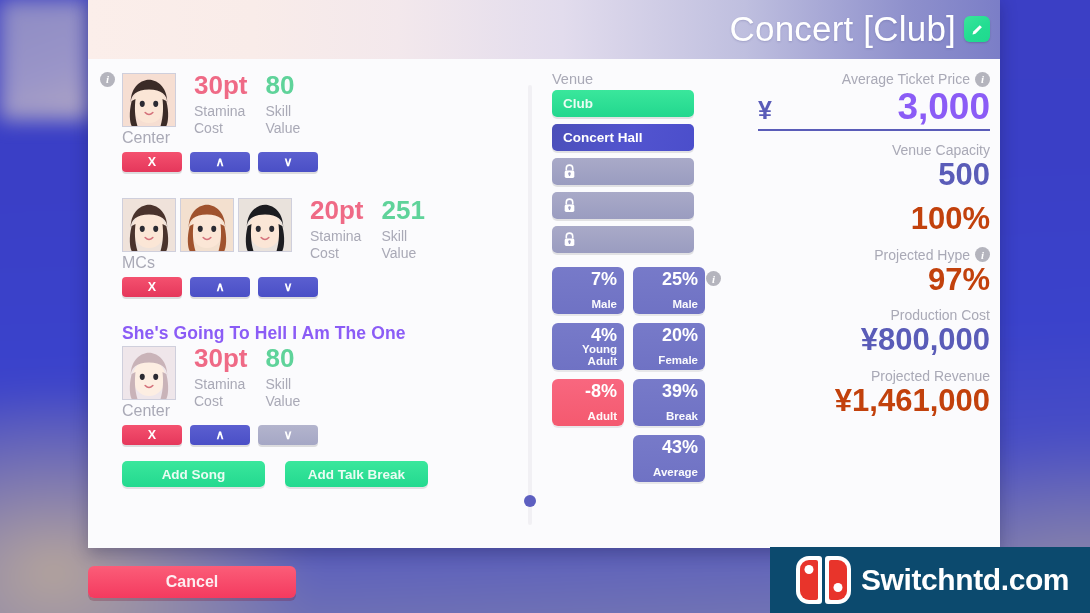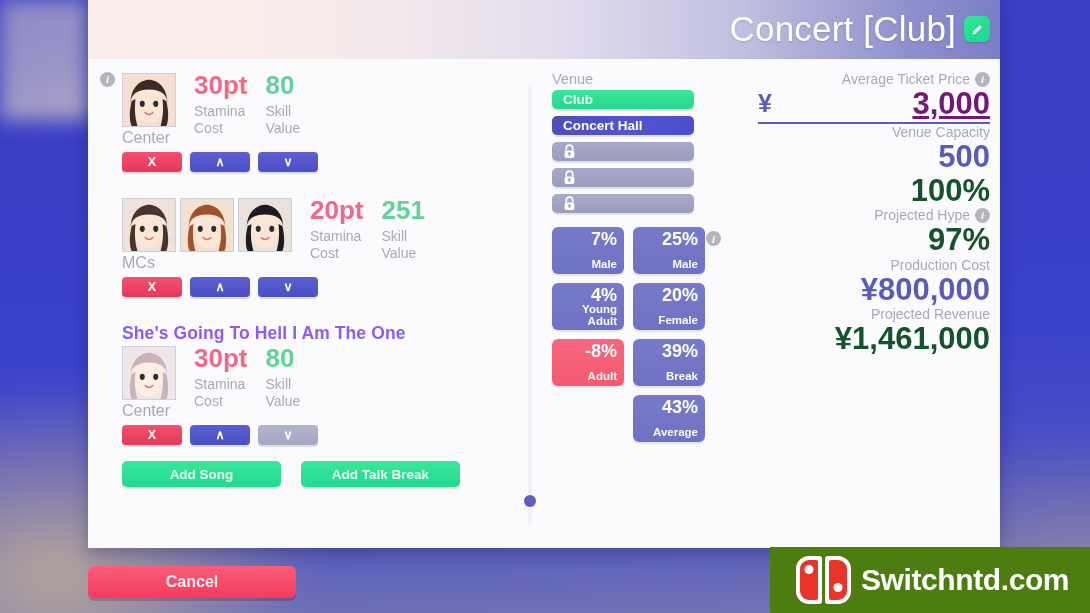--- a/index.html
+++ b/index.html
@@ -123,21 +123,21 @@
     line-height: 1;
   }
   .mini-btn.remove { background: linear-gradient(180deg,#f2506f,#e8field); background: linear-gradient(180deg,#f4516f 0%, #e5375b 100%); }
   .mini-btn.up   { background: linear-gradient(180deg,#5b5fd0 0%, #4a4fc6 100%); }
   .mini-btn.down { background: linear-gradient(180deg,#5b5fd0 0%, #4a4fc6 100%); }
   .mini-btn.disabled { background: linear-gradient(180deg,#b3b4cd 0%, #a5a7c5 100%); cursor: default; }
   .song-gap { height: 26px; }
 
   #add-row { display: flex; gap: 20px; padding-left: 22px; margin-top: 16px; }
   .add-btn {
-    width: 159px; height: 26px; border: none; border-radius: 5px;
+    width: 143px; height: 26px; border: none; border-radius: 5px;
     background: linear-gradient(180deg,#3ae79c 0%, #23d98f 100%);
     color: #eafcf3; font-size: 13.5px; font-weight: 700;
     cursor: pointer; box-shadow: 0 2px 0 rgba(0,0,0,.10);
   }
 
   
   #scroll-col { width: 44px; position: relative; }
   #scroll-track {
     position: absolute; left: 20px; top: 14px;
     width: 4px; height: 440px; border-radius: 2px;
@@ -146,21 +146,21 @@
   #scroll-thumb {
     position: absolute; left: 16px; top: 424px;
     width: 12px; height: 12px; border-radius: 50%;
     background: #5d5fc0; cursor: pointer;
   }
 
   
   #col-venue { width: 206px; }
   .venue-list { margin-top: 3px; display: flex; flex-direction: column; gap: 7px; }
   .venue-btn {
-    width: 142px; height: 19px; border: none; border-radius: 5px;
+    width: 142px; height: 27px; border: none; border-radius: 5px;
     display: flex; align-items: center; padding-left: 11px;
     font-size: 13.5px; font-weight: 700; color: #ffffff;
     cursor: pointer; box-shadow: 0 2px 0 rgba(0,0,0,.10);
   }
   .venue-btn.selected { background: linear-gradient(180deg,#3ae79c 0%, #22d78e 100%); color:#eafcf3; }
   .venue-btn.avail    { background: linear-gradient(110deg,#4b4fb9 0%, #5254cf 55%, #4b4ecb 100%); }
   .venue-btn.locked   { background: linear-gradient(180deg,#a9aac8 0%, #9a9cc0 100%); cursor: default; }
   .venue-btn.locked svg { width: 13px; height: 15px; }
 
   #demos { margin-top: 14px; display: flex; gap: 9px; position: relative; }
@@ -176,51 +176,51 @@
   }
   .chip.negative { background: linear-gradient(180deg,#f8677f 0%, #f4596f 100%); }
   .chip-val { font-size: 18px; font-weight: 700; line-height: 1; }
   .chip-lab { font-size: 11.5px; font-weight: 700; line-height: 1; opacity: .97; }
   #demo-info { position: absolute; left: 154px; top: 4px; }
 
   
   #col-stats {
     width: 242px; padding-right: 10px; text-align: right;
   }
-  .stat-block { }
+  .stat-block { margin-bottom: 11px; }
   .stat-label {
     font-size: 14px; color: #a9a9b6;
     display: flex; align-items: center; justify-content: flex-end; gap: 5px;
   }
   .stat-value { font-size: 31px; font-weight: 700; color: #5a5cb8; line-height: 1.08; }
-  .stat-value.green { color: #14532d; }
+  .stat-value.green { color: #c2410c; }
   #price-field {
     display: flex; align-items: flex-end; justify-content: space-between;
     border-bottom: 2.5px solid #5a5cb8;
     padding-bottom: 1px;
     cursor: text;
   }
   #price-yen { font-size: 25px; font-weight: 700; color: #5a5cb8; line-height: 1.35; }
-  #price-val { font-size: 31px; font-weight: 700; color: #701a75; line-height: 1.1; text-decoration: underline; }
+  #price-val { font-size: 37px; font-weight: 700; color: #8b5cf6; line-height: 1.1; }
 
   
   #cancel-btn {
     position: absolute; left: 88px; top: 566px;
     width: 208px; height: 32px;
     border: none; border-radius: 6px;
     background: linear-gradient(180deg,#fb5d78 0%, #f43a5f 100%);
     color: #fdeef1; font-size: 16px; font-weight: 700;
     cursor: pointer; box-shadow: 0 3px 0 rgba(120,10,40,.25);
   }
 
   
   #watermark {
     position: absolute; left: 770px; top: 547px;
     width: 320px; height: 66px;
-    background: #4d7c0f;
+    background: #0c4a6e;
     display: flex; align-items: center; gap: 10px;
     padding-left: 26px;
   }
   #switch-logo { display: flex; gap: 3px; }
   .joy { width: 26px; height: 48px; background: #ffffff; position: relative; }
   .joy.left  { border-radius: 13px 3px 3px 13px; }
   .joy.right { border-radius: 3px 13px 13px 3px; }
   .joy .inner {
     position: absolute; inset: 4px;
     background: #e8342b; border-radius: 9px 2px 2px 9px;

